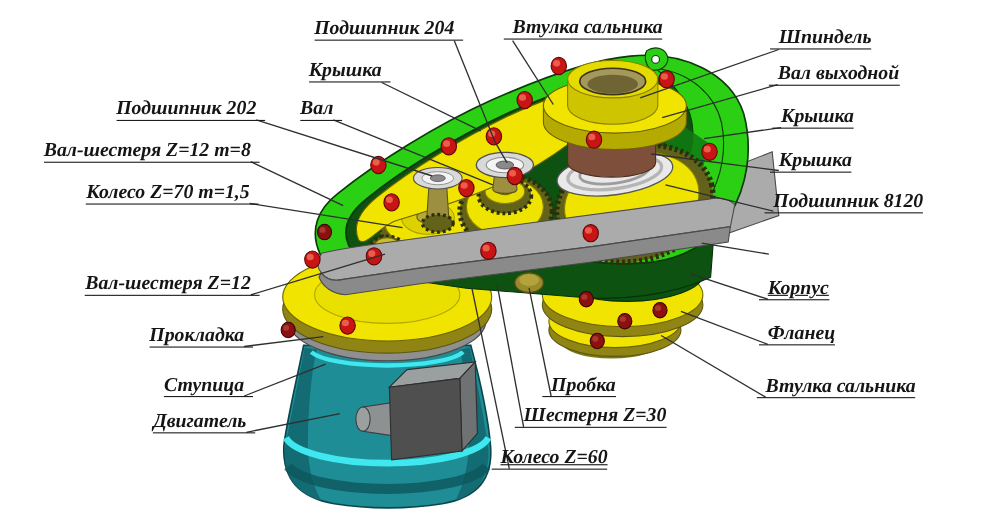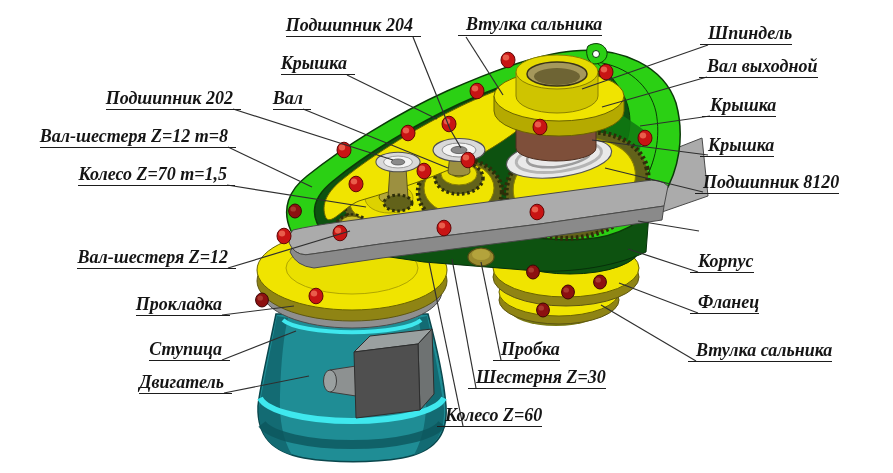--- a/index.html
+++ b/index.html
@@ -233,19 +233,19 @@
     <div class="lab left" style="right: 657px; top: 247px; font-style: italic;">Вал-шестеря Z=12</div>
     <div class="lab left" style="right: 663px; top: 294px; margin-left: 10px;">Прокладка</div>
     <div class="lab left" style="right: 661px; top: 372px;">Двигатель</div>
     <div class="lab left" style="right: 663px; top: 339px;">Ступица</div>
     <div class="lab right" style="left: 458px; top: 14px;">Втулка сальника</div>
     <div class="lab right" style="left: 700px; top: 23px;">Шпиндель</div>
     <div class="lab right" style="left: 699px; top: 56px; font-style: italic;">Вал выходной</div>
     <div class="lab right" style="left: 702px; top: 95px;">Крышка</div>
     <div class="lab right" style="left: 700px; top: 135px;">Крышка</div>
     <div class="lab right" style="left: 695px; top: 172px;">Подшипник 8120</div>
-    <div class="lab right" style="left: 690px; top: 251px;">Корпус</div>
+    <div class="lab right" style="left: 690px; top: 251px; text-decoration: underline;">Корпус</div>
     <div class="lab right" style="left: 690px; top: 292px;">Фланец</div>
     <div class="lab right" style="left: 688px; top: 340px;">Втулка сальника</div>
     <div class="lab right" style="left: 493px; top: 339px;">Пробка</div>
     <div class="lab right" style="left: 468px; top: 367px;">Шестерня Z=30</div>
-    <div class="lab right" style="left: 437px; top: 405px;">Колесо Z=60</div>
+    <div class="lab right" style="left: 447px; top: 405px; text-decoration: underline;">Колесо Z=60</div>
   </div>
 
 </body></html>

